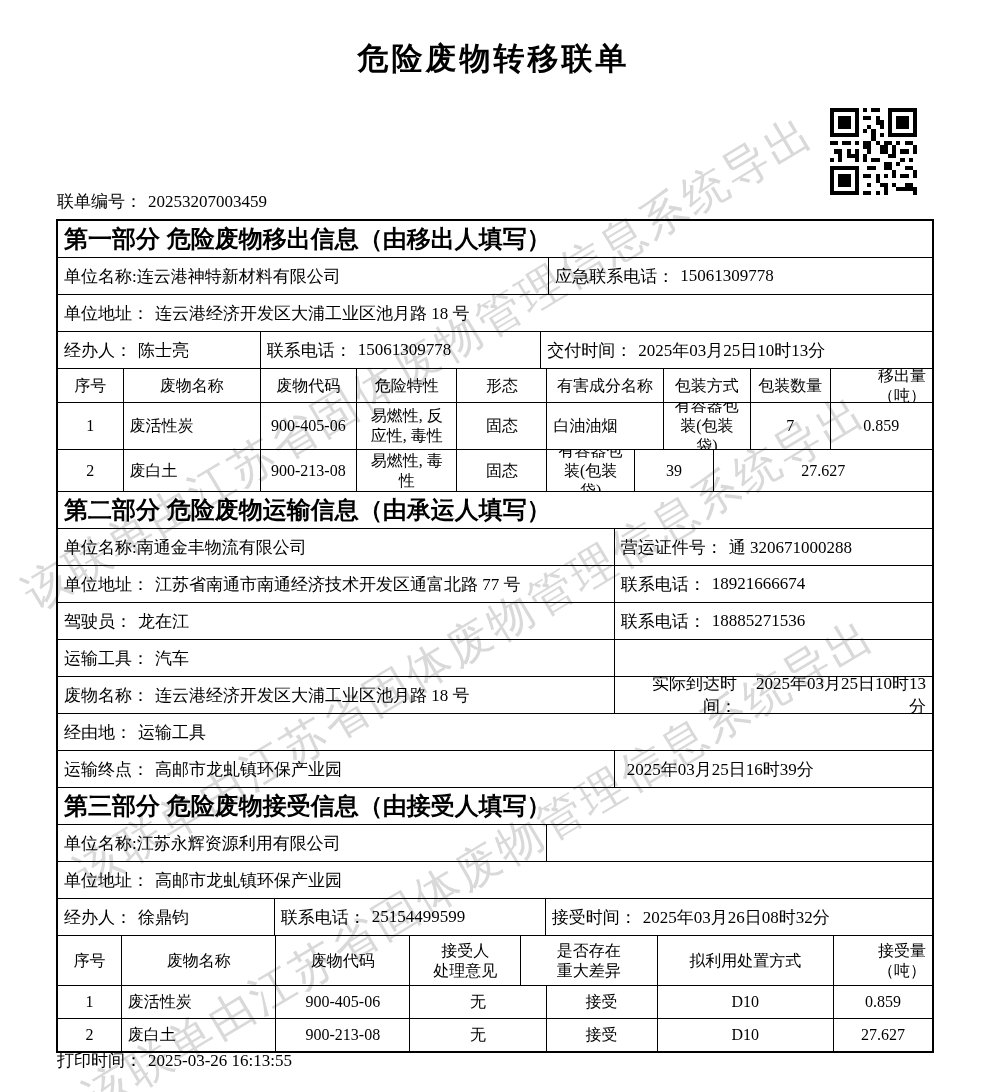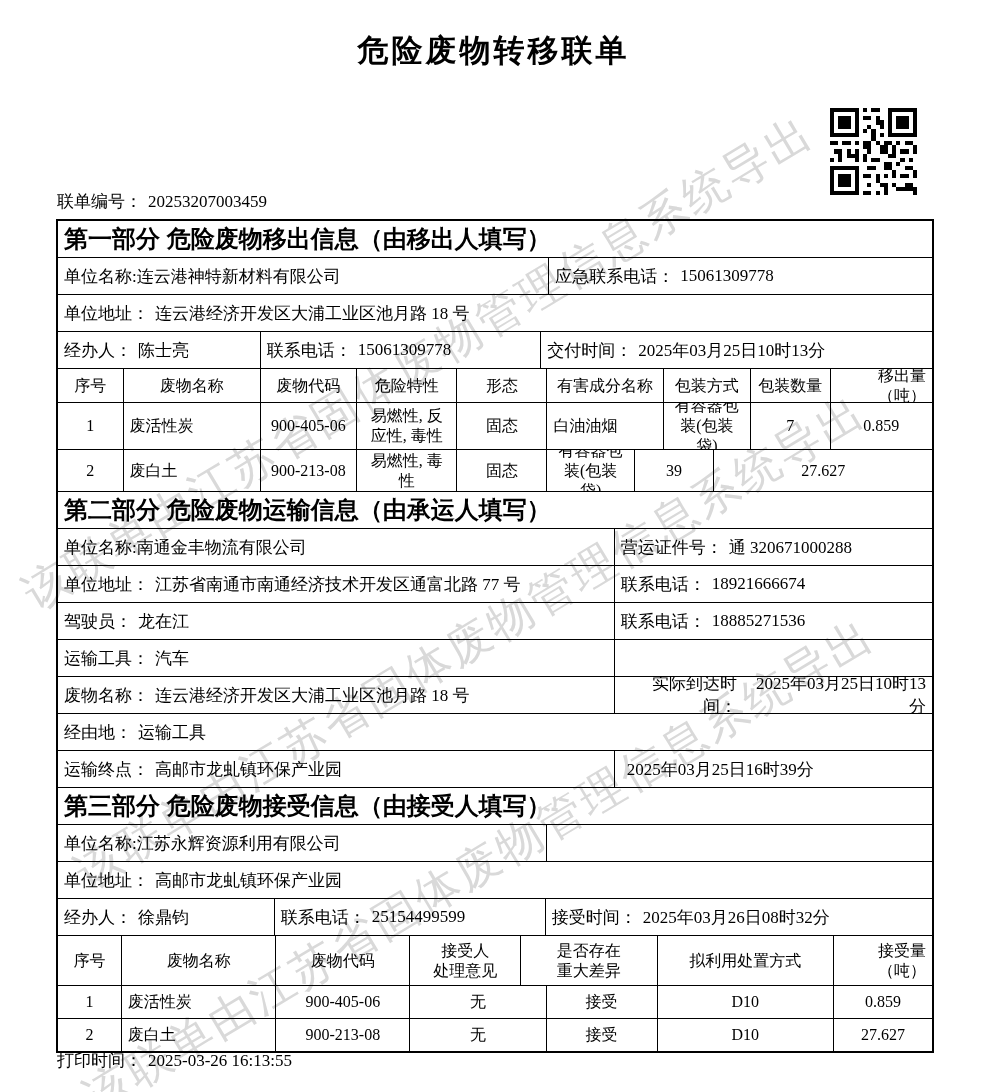--- a/index.html
+++ b/index.html
@@ -6,21 +6,21 @@
   .page{position:relative;width:987px;height:1092px;background:#ffffff;overflow:hidden;
         font-family:"Liberation Serif","DejaVu Serif",serif;color:#000;}
   
   .wm{position:absolute;transform-origin:0 0;transform:rotate(-31deg);
       font-size:45px;letter-spacing:3px;color:#d9d9d9;white-space:nowrap;
       font-family:"Liberation Serif","DejaVu Serif",serif;z-index:1;}
   .wm1{left:12px;top:572px;}
   .wm2{left:64px;top:851px;}
   .wm3{left:73px;top:1075px;}
   
-  .title{position:absolute;left:0;top:30px;width:100%;text-align:center;margin:0;
+  .title{position:absolute;left:0;top:38px;width:100%;text-align:center;margin:0;
          font-size:31px;font-weight:bold;letter-spacing:3px;z-index:2;}
   .qr{position:absolute;left:830px;top:108px;width:87px;height:87px;background:#fff;z-index:2;}
   .serial{position:absolute;left:57px;top:190px;font-size:17px;z-index:2;}
   .printline{position:absolute;left:57px;top:1049px;font-size:17px;z-index:2;}
   .val{margin-left:6px;}
   .v0{margin-left:0;}
   
   .form{position:absolute;left:56px;top:219px;width:878px;z-index:2;
         border:2px solid #000;box-sizing:border-box;background:transparent;}
   .row{display:flex;border-bottom:1.5px solid #000;box-sizing:border-box;position:relative;}

